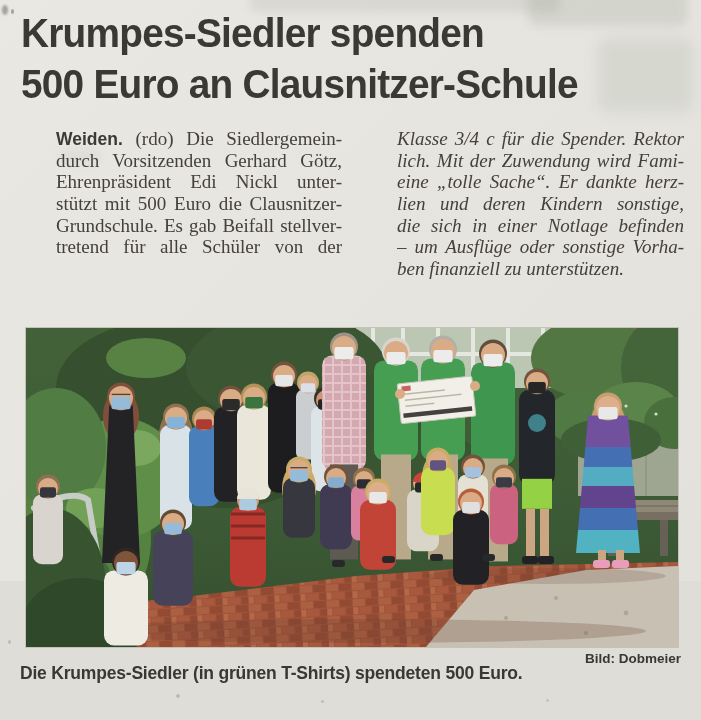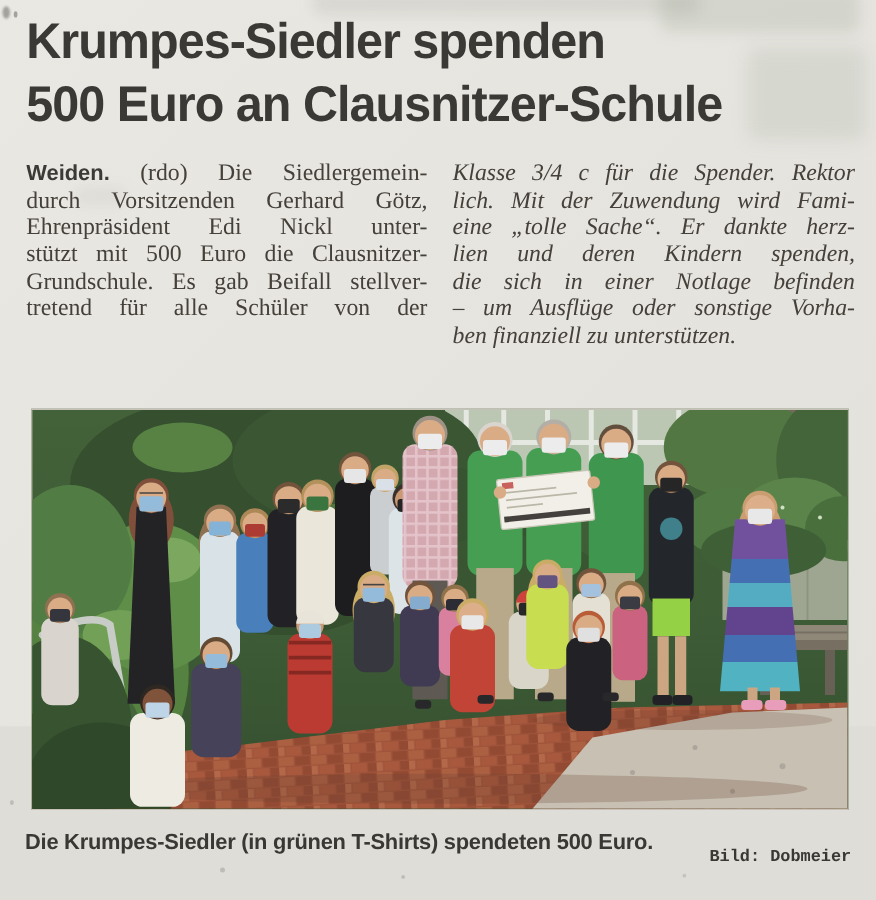--- a/index.html
+++ b/index.html
@@ -22,32 +22,32 @@
   .s6{left:8px;top:640px;width:3px;height:4px;opacity:.5;}
 
   .headline{position:absolute;left:21px;top:8px;margin:0;
             font-weight:bold;font-size:40px;line-height:51px;letter-spacing:-.8px;
             color:#3b3936;transform:scaleX(.97);transform-origin:left top;}
   .col{position:absolute;top:128px;font-family:"Liberation Serif",serif;
        font-size:19px;color:#45413a;}
   .col-left{left:21px;width:321px;}
   .col-right{left:362px;width:322px;font-style:italic;}
   .jline{height:21.7px;line-height:21.7px;text-align:justify;text-align-last:justify;
-         overflow:hidden;white-space:nowrap;}
+         overflow:hidden;white-space:nowrap;margin-left:35px;}
   .col-right .jline:last-child{text-align-last:left;}
   .dateline{font-family:"Liberation Sans",sans-serif;font-weight:bold;font-size:17.5px;color:#3c3a36;}
 
   .photo{position:absolute;left:25px;top:327px;width:652px;height:319px;margin:0;
          border:1px solid #c6c2b9;box-sizing:content-box;background:#3a5a2e;}
   .photo svg{display:block;}
 
   .caption{position:absolute;left:20px;top:663px;width:560px;
            font-weight:bold;font-size:17.5px;letter-spacing:-.2px;color:#3a3835;}
-  .credit{position:absolute;right:20px;top:679px;
-          font-weight:bold;font-size:13.5px;color:#3a3835;font-family:Liberation Mono, monospace;}
+  .credit{position:absolute;right:20px;top:651px;
+          font-weight:bold;font-size:13.5px;color:#3a3835;}
 </style>
 </head>
 <body>
 
 <div class="paper">
 
   <div class="ghost g1"></div>
   <div class="ghost g2"></div>
   <div class="ghost g3"></div>
   <div class="ghost g4"></div>
@@ -69,21 +69,21 @@
       <div class="jline">Ehrenpräsident Edi Nickl unter-</div>
       <div class="jline">stützt mit 500 Euro die Clausnitzer-</div>
       <div class="jline">Grundschule. Es gab Beifall stellver-</div>
       <div class="jline">tretend für alle Schüler von der</div>
     </div>
 
   <div class="col col-right">
       <div class="jline">Klasse 3/4 c für die Spender. Rektor</div>
       <div class="jline">lich. Mit der Zuwendung wird Fami-</div>
       <div class="jline">eine „tolle Sache“. Er dankte herz-</div>
-      <div class="jline">lien und deren Kindern spenden,</div>
+      <div class="jline">lien und deren Kindern sonstige,</div>
       <div class="jline">die sich in einer Notlage befinden</div>
       <div class="jline">– um Ausflüge oder sonstige Vorha-</div>
       <div class="jline">ben finanziell zu unterstützen.</div>
     </div>
 
   <figure class="photo" aria-label="Gruppenfoto: Schulkinder mit Masken und die Krumpes-Siedler in grünen T-Shirts mit einem 500-Euro-Scheck vor einer Hecke auf rotem Pflaster.">
     <div id="photo-canvas">
         <svg viewBox="0 0 652 319" width="652" height="319" xmlns="http://www.w3.org/2000/svg">
 <defs>
   <linearGradient id="folg" x1="0" y1="0" x2="0" y2="1">

